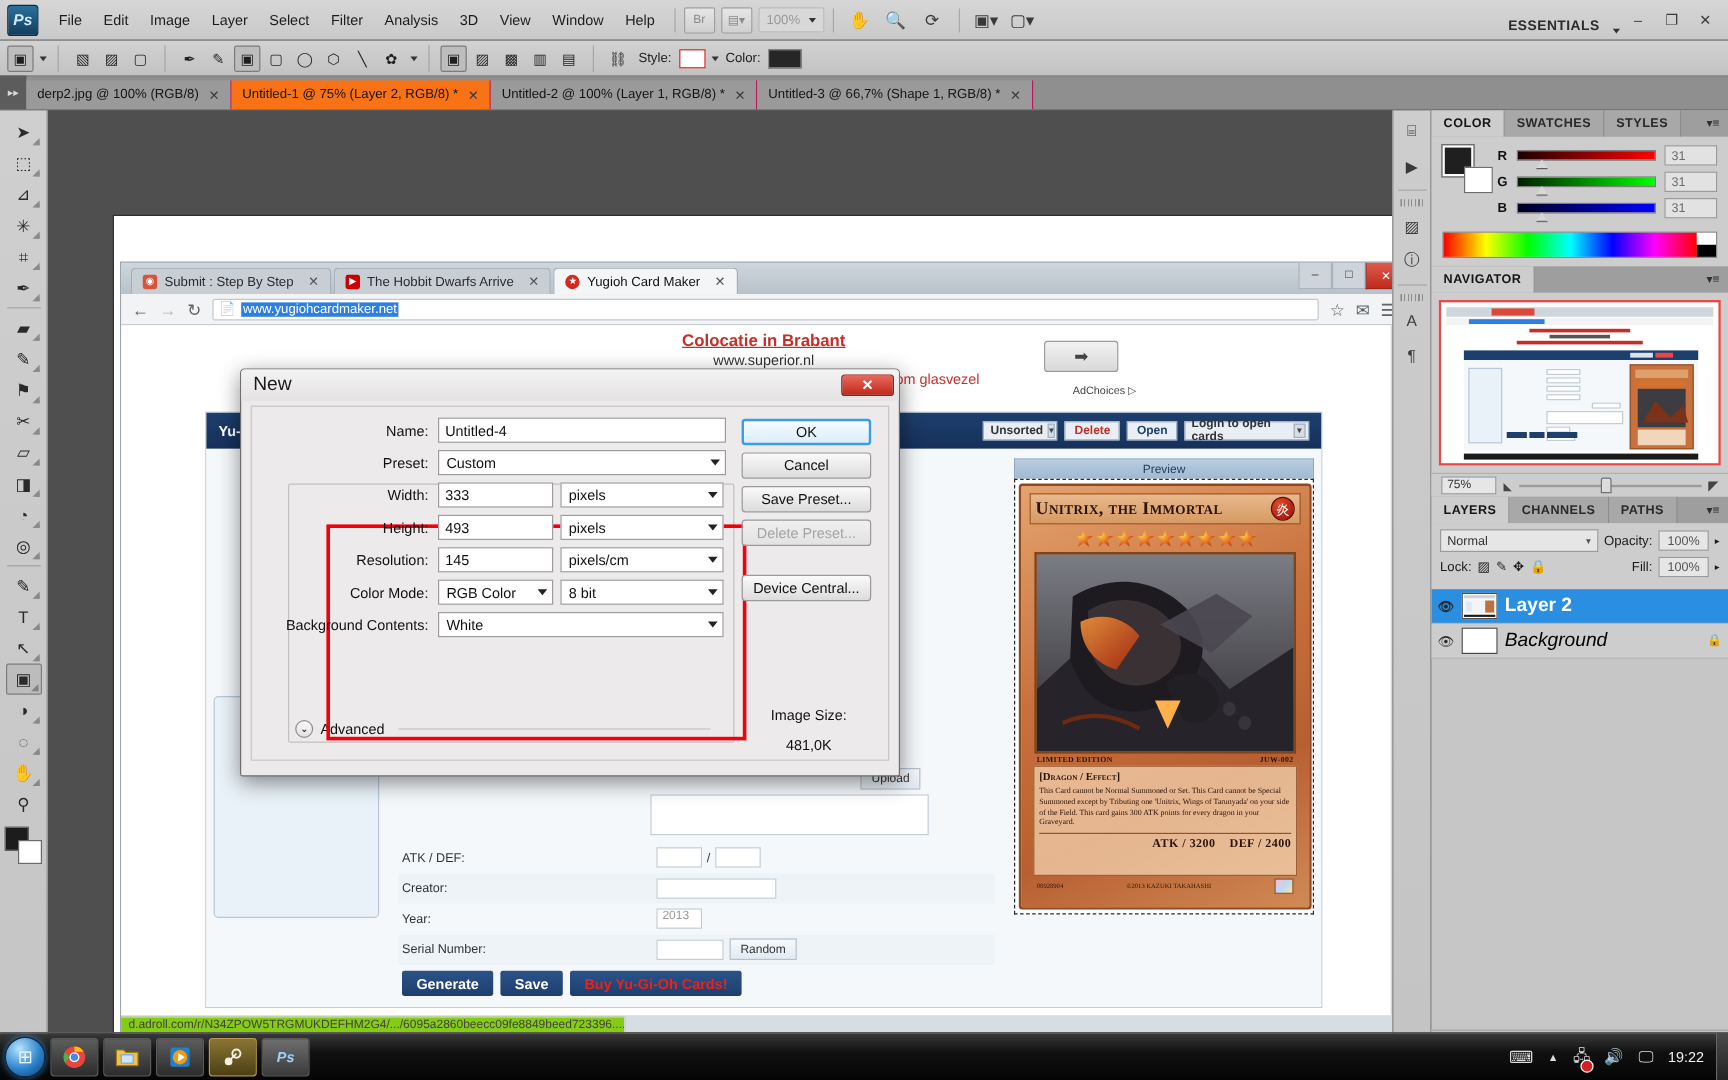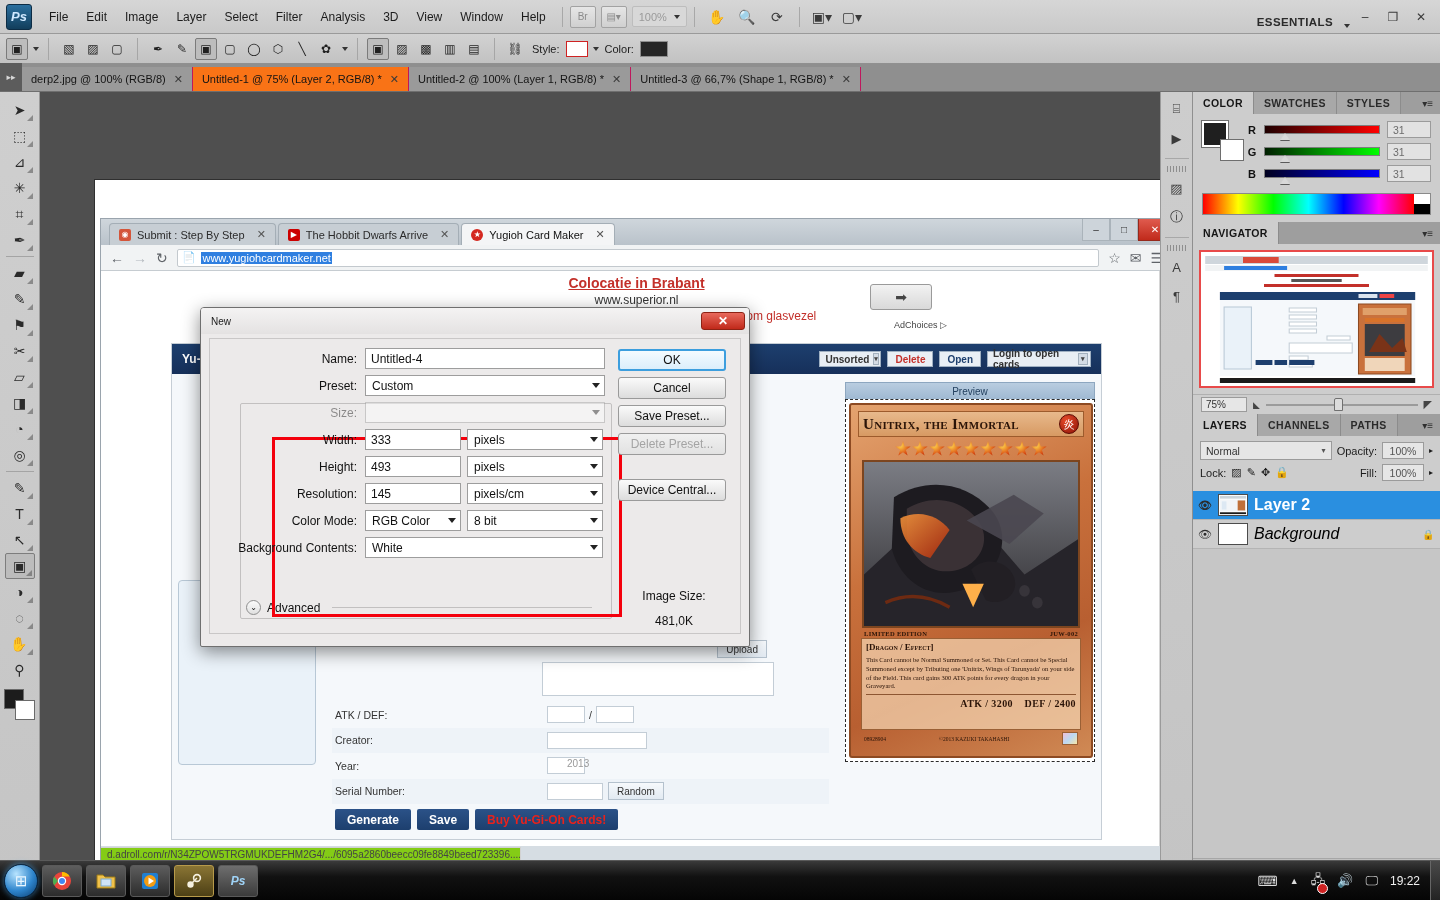--- a/index.html
+++ b/index.html
@@ -256,21 +256,21 @@
     background:radial-gradient(circle at 35% 30%,#8fd0f7,#1b63a8 60%,#0a3360);border:1px solid #0a2b4a; }
   .in-tbtn { width:28px;height:22px;border:1px solid #4c4c4c;border-radius:3px;
     background:linear-gradient(#585858,#2e2e2e);display:flex;align-items:center;justify-content:center;font-size:11px; }
 
   
   #newdlg { position:absolute;left:160px;top:215px;width:550px;height:340px;
     background:#eceaea;border:1px solid #6f6f6f;border-radius:4px 4px 2px 2px;
     box-shadow:0 5px 18px rgba(0,0,0,.45);font-size:12px;color:#111; }
   .dlg-tbar { height:26px;display:flex;align-items:center;padding:0 4px 0 10px;
     background:linear-gradient(#f4f3f3,#e4e2e2);border-radius:3px 3px 0 0; }
-  .dlg-tbar .t { font-size:10px;color:#1a1a1a; }
+  .dlg-tbar .t { font-size:16px;color:#1a1a1a; }
   .dlg-close { margin-left:auto;width:44px;height:18px;border-radius:3px;
     background:linear-gradient(#e8695c,#c0291a);border:1px solid #8e2214;color:#fff;
     display:flex;align-items:center;justify-content:center;font-size:12px;font-weight:bold; }
   .dlg-inner { margin:4px 8px 8px 8px;border:1px solid #c9c7c7;background:#eceaea;
     height:296px;position:relative;padding:9px 10px; }
   .dlg-row { display:flex;align-items:center;margin-bottom:6px; }
   .dlg-lab { width:145px;text-align:right;padding-right:8px;font-size:12px;color:#111; }
   .dlg-in { height:21px;border:1px solid #9d9d9d;background:#fff;display:flex;align-items:center;
     padding:0 5px;font-size:12px;color:#111; }
   .dlg-sel { height:21px;border:1px solid #9d9d9d;background:#fff;display:flex;align-items:center;
@@ -527,21 +527,21 @@
                     <span class="fi" style="width:38px"></span>
                     <span style="margin:0 4px;">/</span>
                     <span class="fi" style="width:38px"></span>
                   </div>
                   <div class="frow alt">
                     <span class="fl">Creator:</span>
                     <span class="fi" style="width:100px"></span>
                   </div>
                   <div class="frow">
                     <span class="fl">Year:</span>
-                    <span class="fi" style="width:38px;color:#999;padding-left:19px;font-size:10px;">2013</span>
+                    <span class="fi" style="width:38px;color:#999;padding-left:4px;font-size:10px;">2013</span>
                   </div>
                   <div class="frow alt">
                     <span class="fl">Serial Number:</span>
                     <span class="fi" style="width:56px"></span>
                     <span class="fbtn" style="margin-left:5px">Random</span>
                   </div>
                   <div style="display:flex;gap:6px;padding:5px 0 9px 3px;">
                     <div class="bigbtn">Generate</div>
                     <div class="bigbtn">Save</div>
                     <div class="bigbtn buy">Buy Yu-Gi-Oh Cards!</div>
@@ -657,27 +657,20 @@
           <div class="dlg-group"></div>
 
           <div class="dlg-row" style="position:relative;z-index:2">
             <span class="dlg-lab">Preset:</span>
             <span class="dlg-sel" style="width:240px">
               <span>Custom</span>
               <span class="ar"></span>
             </span>
           </div>
 
-          <div class="dlg-row" style="position:relative;z-index:2;opacity:.45">
-            <span class="dlg-lab">Size:</span>
-            <span class="dlg-sel" style="width:240px">
-              <span></span>
-              <span class="ar"></span>
-            </span>
-          </div>
 
           <div class="dlg-row" style="position:relative;z-index:2">
             <span class="dlg-lab">Width:</span>
             <span class="dlg-in" style="width:96px">333</span>
             <span class="dlg-sel" style="width:136px;margin-left:6px">
               <span>pixels</span>
               <span class="ar"></span>
             </span>
           </div>
 

